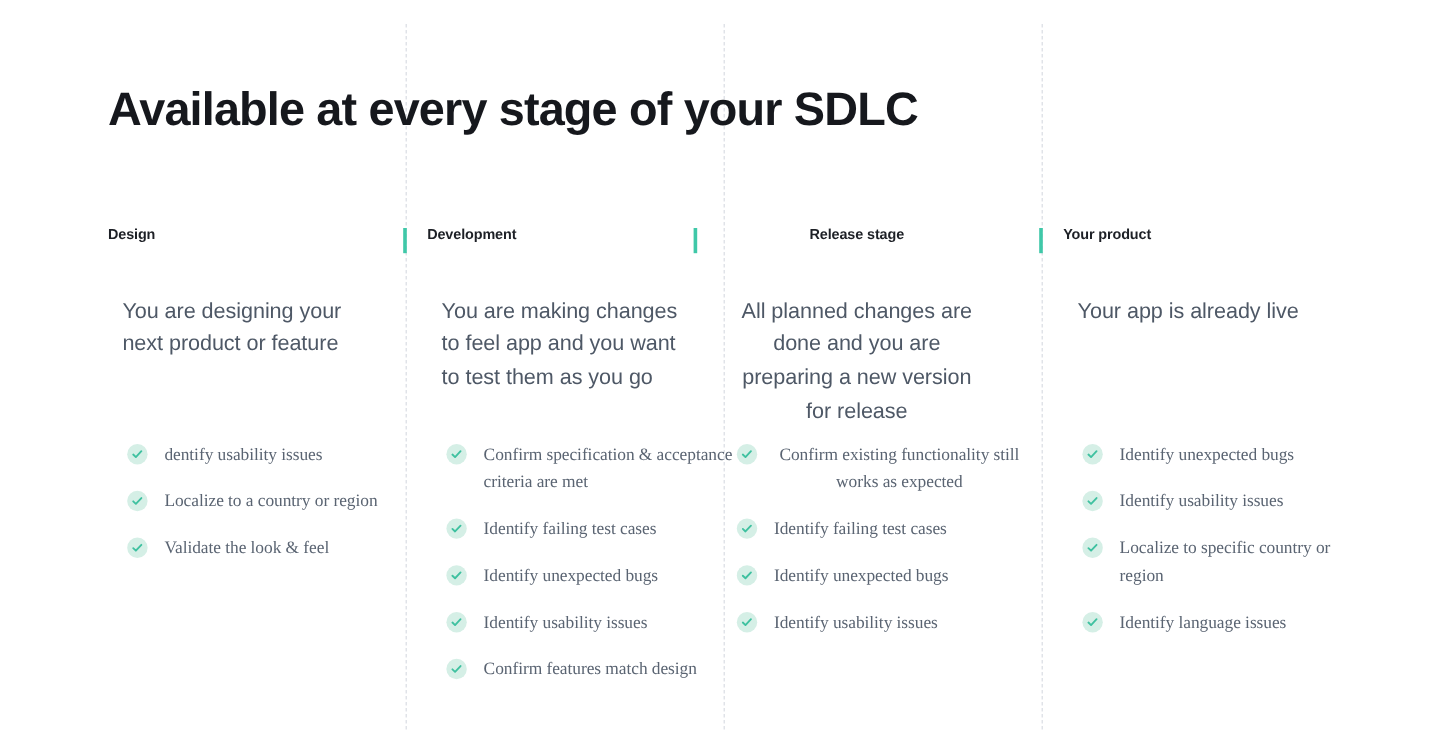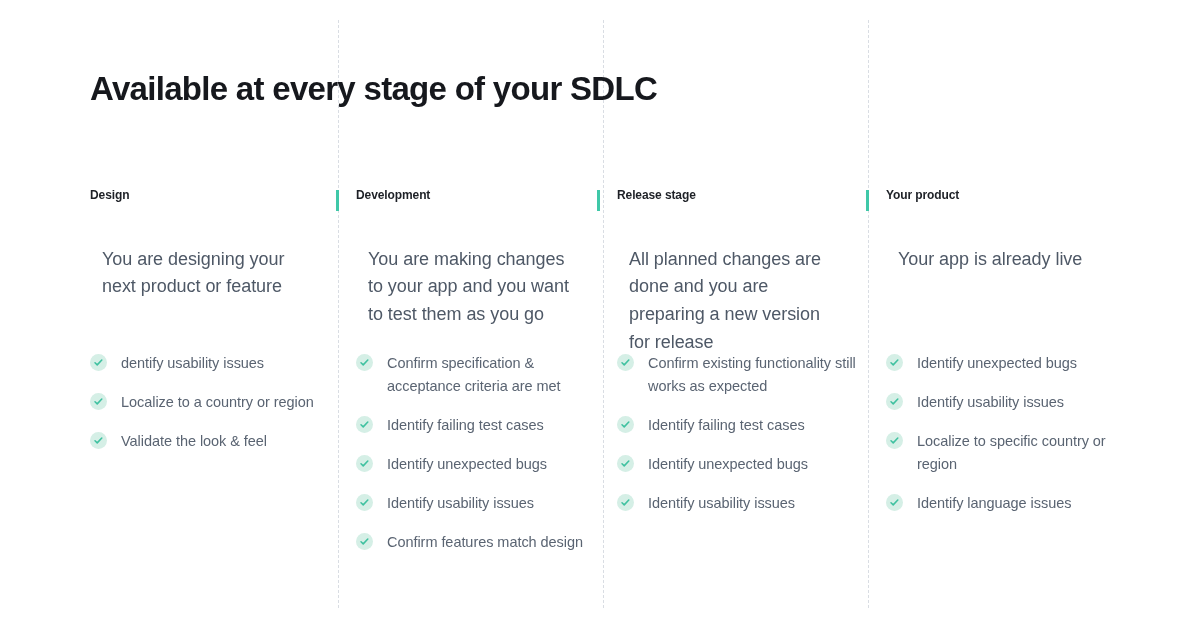--- a/index.html
+++ b/index.html
@@ -31,21 +31,21 @@
   }
   .divider.d1 { left: 338px; }
   .divider.d2 { left: 603px; }
   .divider.d3 { left: 868px; }
 
   
   .title {
     position: absolute;
     left: 90px;
     top: 70px;
-    font-size: 33px;
+    font-size: 39px;
     font-weight: bold;
     color: #16181d;
     letter-spacing: -0.7px;
     white-space: nowrap;
     margin: 0;
   }
 
   
   .columns {
     position: absolute;
@@ -53,21 +53,21 @@
     top: 188px;
     width: 1200px;
   }
   .column {
     position: absolute;
     top: 0;
     width: 232px;
   }
   .col0 { left: 90px; }
   .col1 { left: 356px; }
-  .col2 { left: 617px; }
+  .col2 { left: 598px; text-align: center; }
   .col3 { left: 886px; }
 
   .col-accent {
     position: absolute;
     left: -20px;
     top: 2px;
     width: 3px;
     height: 21px;
     background: #3fc8a8;
   }
@@ -89,23 +89,24 @@
     color: #4e5866;
     max-width: 228px;
     letter-spacing: -0.05px;
   }
 
   .col-list {
     position: absolute;
     top: 164px;
     left: 0;
     list-style: none;
-    margin: 0;
+    margin: 16px;
     padding: 0;
     width: 240px;
+    font-family: Liberation Serif, serif;
   }
   .list-item {
     display: flex;
     align-items: flex-start;
     margin-bottom: 16px;
   }
   .check-icon {
     flex: 0 0 auto;
     width: 17px;
     height: 17px;
@@ -166,21 +167,21 @@
               </svg>
           </span>
           <span class="item-label">Validate the look &amp; feel</span>
         </li>
       </ul>
     </div>
 
     <div class="column col1">
       <span class="col-accent"></span>
       <h2 class="col-title">Development</h2>
-      <p class="col-desc">You are making changes to your app and you want to test them as you go</p>
+      <p class="col-desc">You are making changes to feel app and you want to test them as you go</p>
       <ul class="col-list">
         <li class="list-item">
           <span class="check-icon">
             <svg width="11" height="11" viewBox="0 0 12 12" aria-hidden="true">
                 <path d="M2.2 6.3 L4.6 8.6 L9.6 3.3" fill="none" stroke="#3fc1a0" stroke-width="1.7" stroke-linecap="round" stroke-linejoin="round"></path>
               </svg>
           </span>
           <span class="item-label">Confirm specification &amp; acceptance criteria are met</span>
         </li>
         <li class="list-item">

